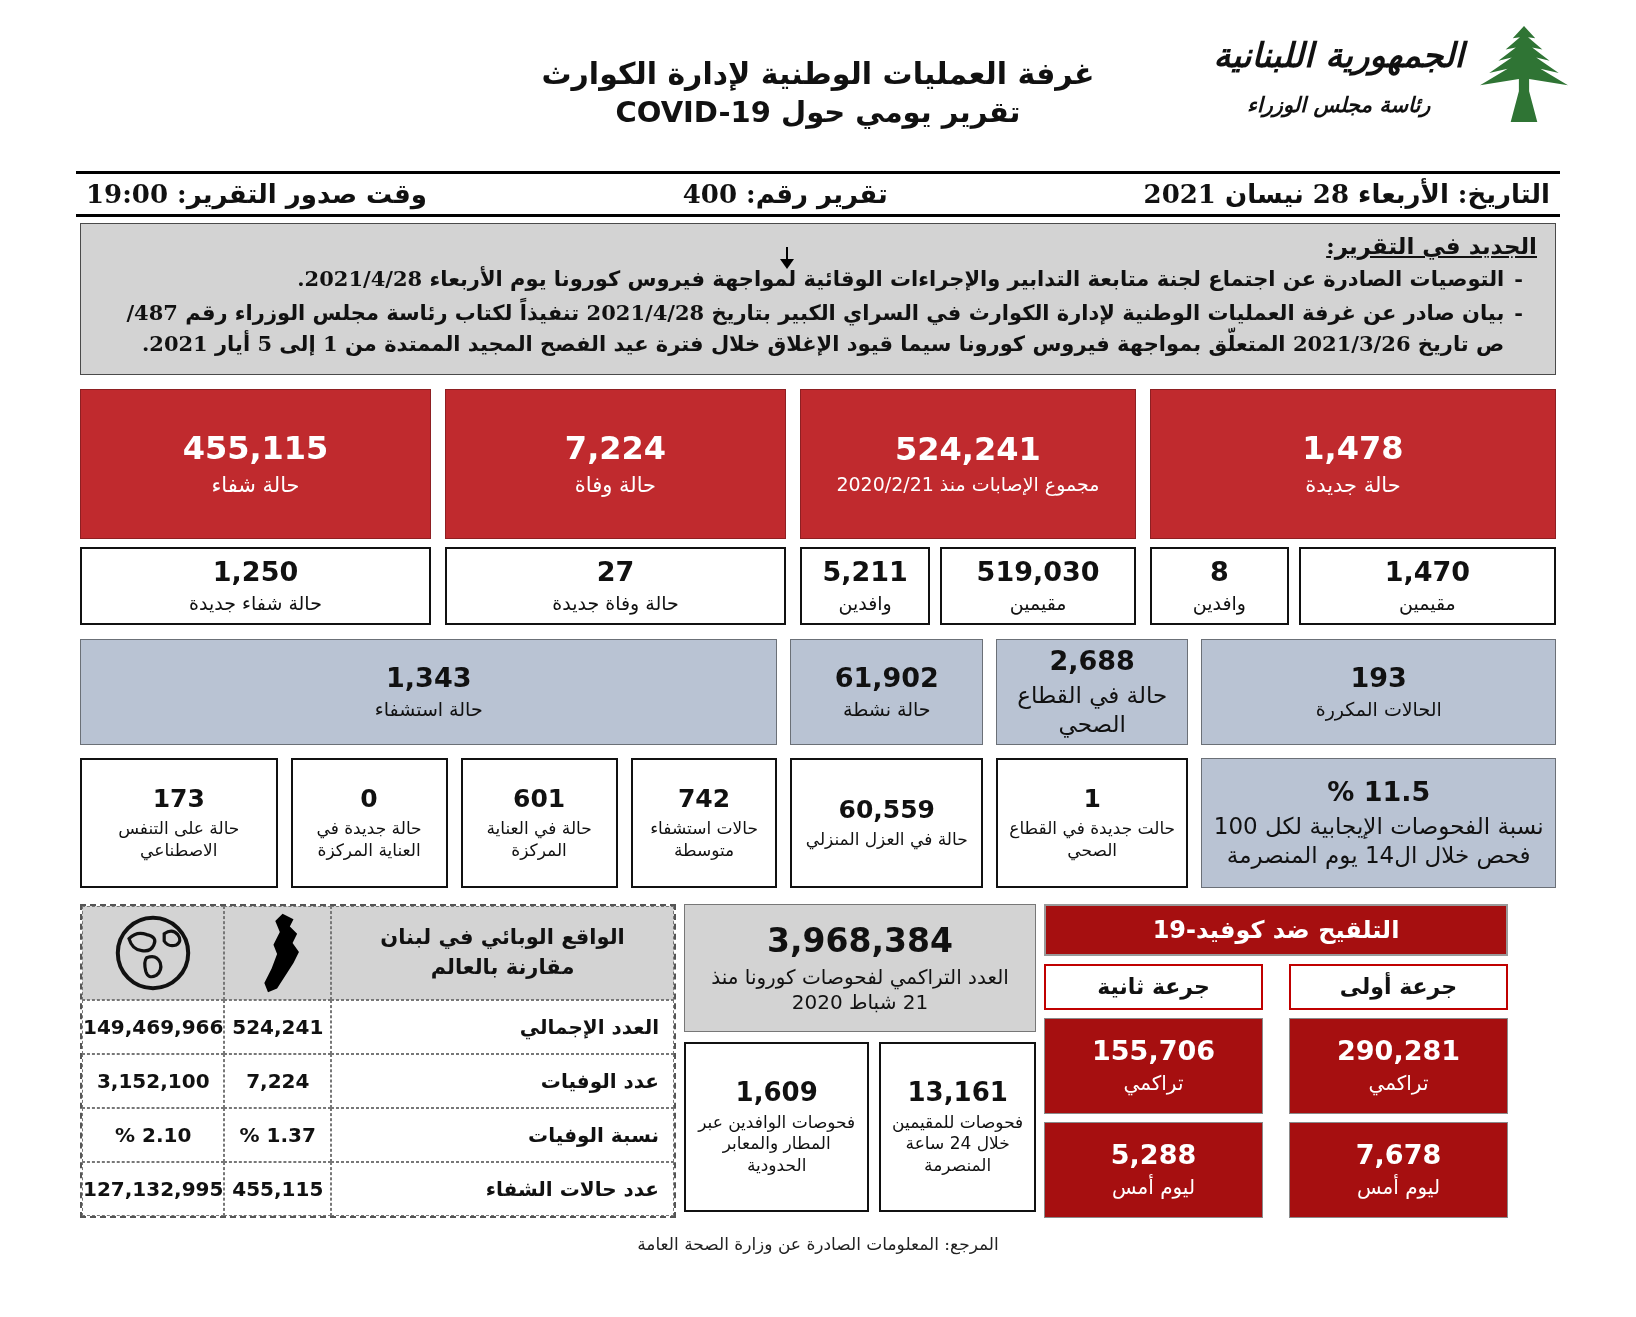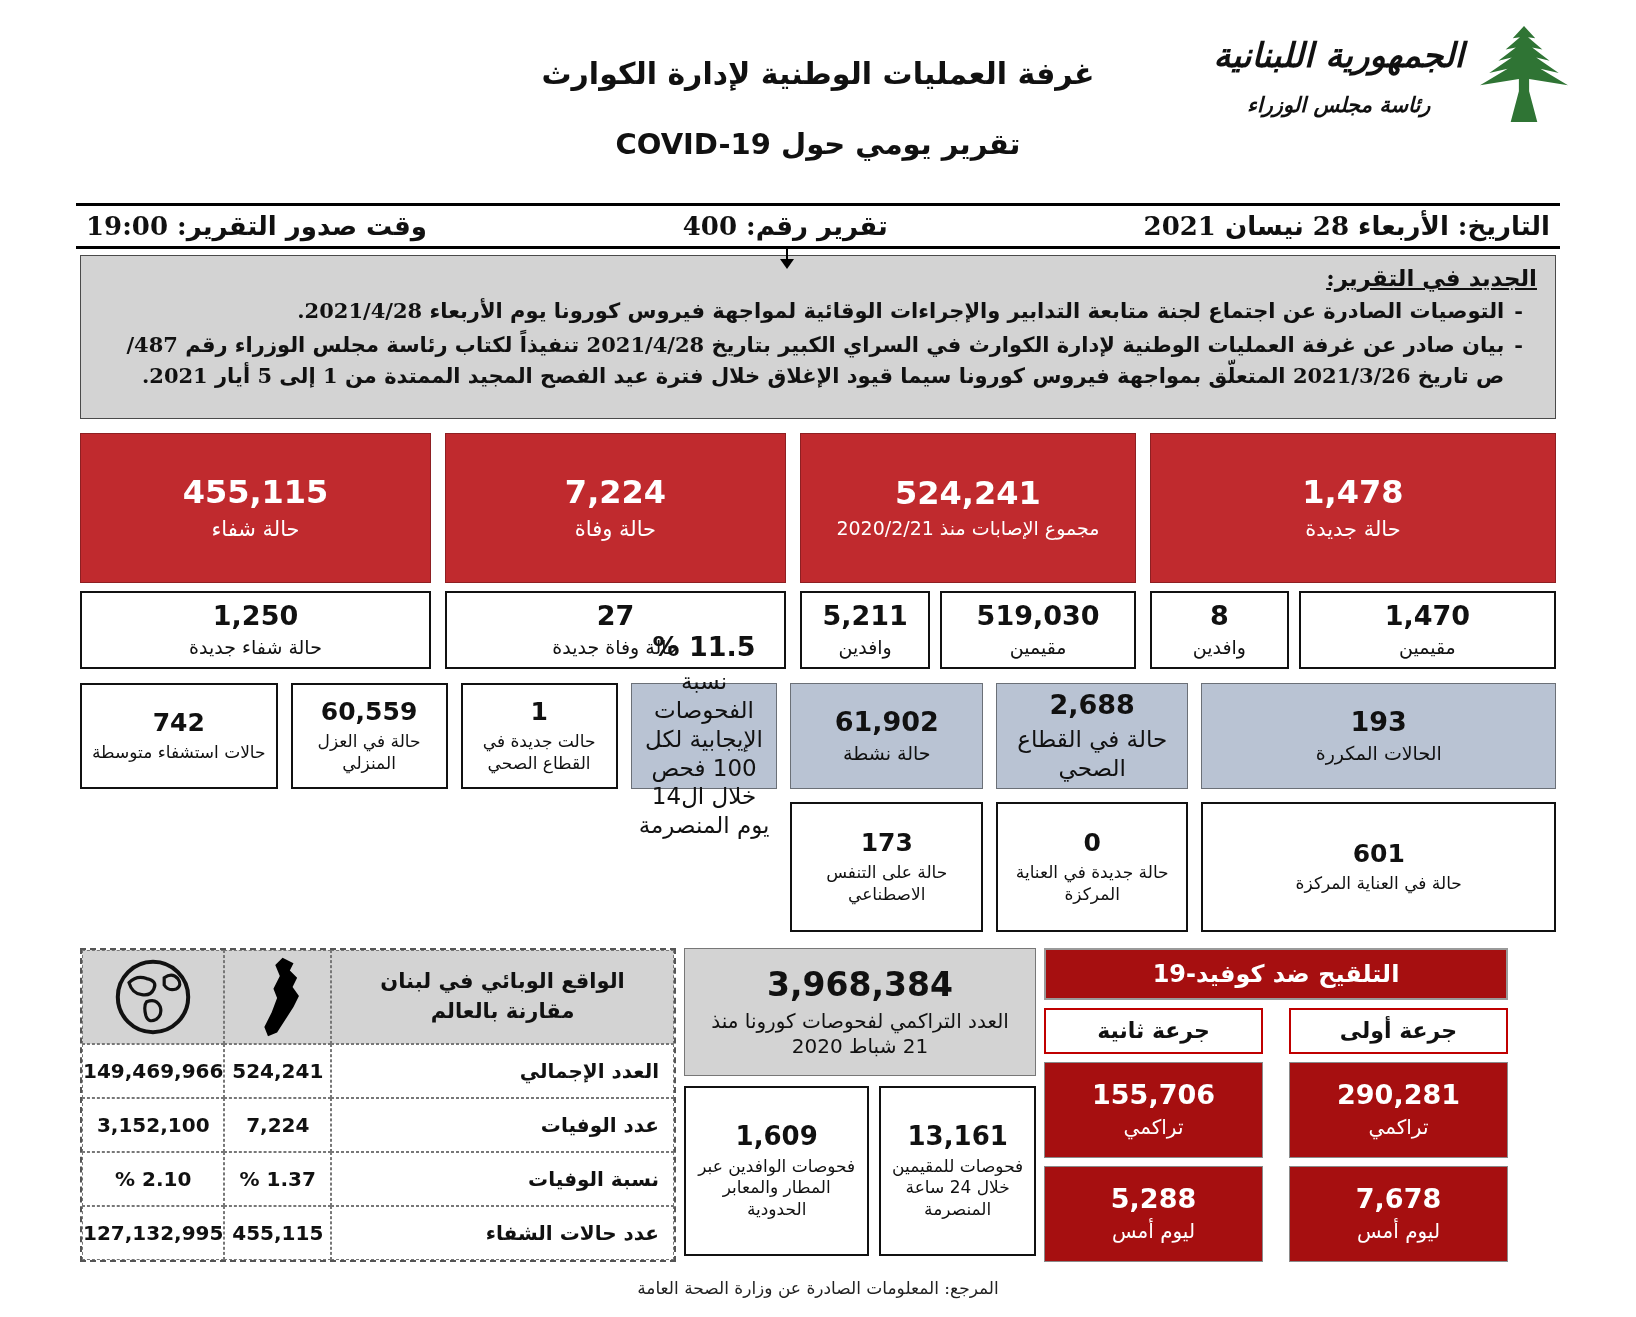--- a/index.html
+++ b/index.html
@@ -7,30 +7,30 @@
     width:1636px;height:1317px;background:#fff;position:relative;overflow:hidden;
     font-family:"DejaVu Sans","Liberation Sans",sans-serif;color:#111;
   }
   
   .logo{position:absolute;top:22px;right:66px;display:flex;align-items:center;gap:14px}
   .logo-text{text-align:center;font-family:"DejaVu Serif","DejaVu Sans",serif;font-style:italic}
   .logo-text .l1{font-size:34px;font-weight:bold;line-height:1.1}
   .logo-text .l2{font-size:21px;font-weight:bold;margin-top:18px}
   .titles{padding-top:56px;text-align:center;font-weight:bold}
   .titles .t1{font-size:30px}
-  .titles .t2{font-size:29px;margin-top:36px}
+  .titles .t2{font-size:29px;margin-top:4px}
   
   .meta-bar{margin:42px 76px 0;border-top:3px solid #000;border-bottom:3px solid #000;
     display:flex;justify-content:space-between;align-items:center;padding:5px 10px;
     font-family:"DejaVu Serif","DejaVu Sans",serif;font-weight:bold;font-size:26px}
   .arrow-line{position:absolute;left:786px;top:247px;width:2px;height:13px;background:#000}
   .arrow-head{position:absolute;left:780px;top:259px;width:0;height:0;
     border-left:7px solid transparent;border-right:7px solid transparent;border-top:10px solid #000}
   
-  .news{margin:6px 80px 0;background:#d3d3d3;border:1px solid #4a4a4a;padding:8px 18px 26px;
+  .news{margin:6px 80px 0;background:#d3d3d3;border:1px solid #4a4a4a;padding:8px 18px 14px;
     font-family:"DejaVu Serif","DejaVu Sans",serif;text-align:right}
   .news .title{font-size:23px;font-weight:bold;text-decoration:underline;margin-bottom:4px}
   .news .item{display:flex;gap:10px;font-size:21px;font-weight:600;line-height:1.5;margin-top:2px}
   .news .item .dash{flex:0 0 auto;padding-right:14px}
   
   .num{font-weight:bold}
   .lbl{font-weight:normal;line-height:1.25}
   .card{display:flex;flex-direction:column;align-items:center;justify-content:center;text-align:center;gap:5px;box-sizing:border-box}
   .rcard{background:#c02a2e;color:#fff;border:1px solid #8e1f22}
   .rcard .num{font-size:32px}
@@ -197,20 +197,24 @@
     <div class="lbl">الحالات المكررة</div>
   </div>
   <div class="card bcard">
     <div class="num">2,688</div>
     <div class="lbl sm">حالة في القطاع الصحي</div>
   </div>
   <div class="card bcard">
     <div class="num">61,902</div>
     <div class="lbl">حالة نشطة</div>
   </div>
+  <div class="card bcard span4">
+    <div class="num">1,343</div>
+    <div class="lbl">حالة استشفاء</div>
+  </div>
 
   <div class="card bcard">
     <div class="num">11.5 %</div>
     <div class="lbl sm">نسبة الفحوصات الإيجابية لكل 100 فحص خلال ال14 يوم المنصرمة</div>
   </div>
   <div class="card wcard">
     <div class="num">1</div>
     <div class="lbl">حالت جديدة في القطاع الصحي</div>
   </div>
   <div class="card wcard">

